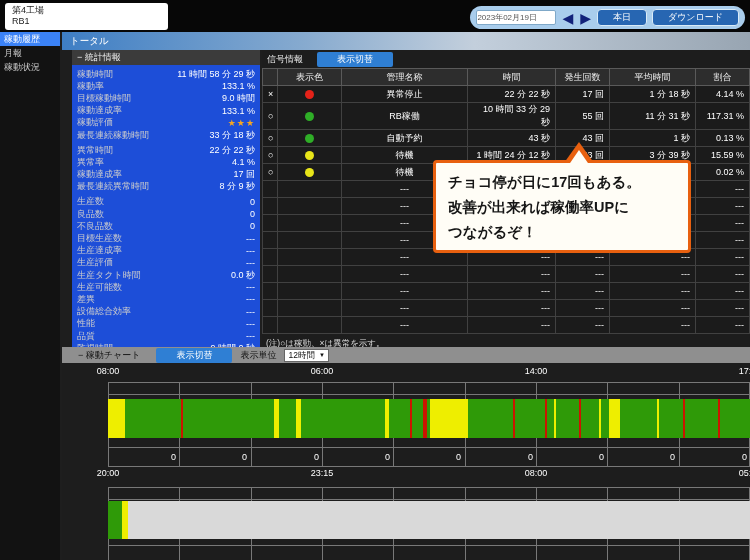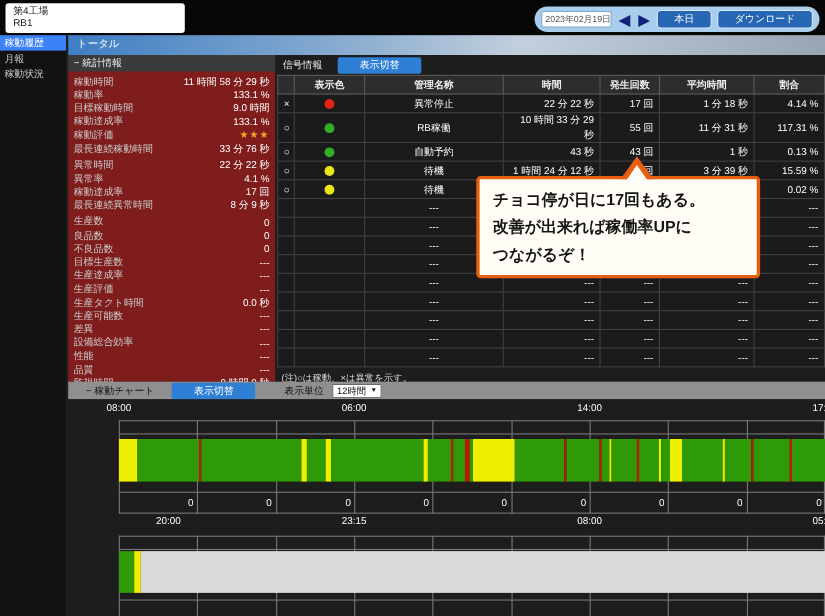--- a/index.html
+++ b/index.html
@@ -9,67 +9,67 @@
     background: #1e1e1e;
     font-family: "Liberation Sans", "DejaVu Sans", sans-serif;
     color: #eee;
   }
   
   .topbar { position:absolute; left:0; top:0; width:750px; height:32px; background:#070707; }
   .plant-box { position:absolute; left:5px; top:3px; width:163px; height:27px;
     background:#fff; border-radius:3px; padding:2px 7px; color:#222; font-size:9px; line-height:11px; }
   .controls { position:absolute; right:5px; top:6px; height:23px; background:#a9cdec;
     border-radius:12px; display:flex; align-items:center; gap:5px; padding:0 6px; }
-  .date-box { width:64px; height:15px; background:#fff; border:1px solid #7fa8c8;
-    color:#555; font-size:8px; text-align:right; line-height:13px; border-radius:2px; }
+  .date-box { width:80px; height:15px; background:#fff; border:1px solid #7fa8c8;
+    color:#555; font-size:8px; text-align:left; line-height:13px; border-radius:2px; }
   .nav-arrow { color:#12227a; font-size:14px; line-height:14px; cursor:pointer; padding:0 1px; }
   .btn-blue { background:#2766b2; border:1px solid #d9ebf8; border-radius:4px; color:#fff;
     font-size:9px; height:17px; line-height:15px; padding:0 15px; text-align:center; }
   
   .sidebar { position:absolute; left:0; top:32px; width:60px; height:528px; background:#121212; }
   .side-item { font-size:9px; color:#c8c8c8; padding:3px 4px; height:14px; line-height:9px; }
   .side-item.active { background:#3b82f6; color:#fff; }
   
   .main { position:absolute; left:62px; top:32px; width:688px; height:315px; }
   .total-bar { height:18px; line-height:18px; padding-left:8px; font-size:9.5px; color:#fff;
     background:linear-gradient(90deg,#3e7ec4 0%, #86aacf 35%, #c3cfdc 60%, #98a5b2 100%); }
   .panels { display:flex; height:297px; }
-  .stats-panel { width:188px; margin-right:2px; background:#7f1d1d; }
+  .stats-panel { width:188px; margin-right:2px; background:#1d4ed8;margin-left:10px; }
   .panel-hd { height:15px; line-height:15px; background:#3b3b3b; color:#eee; font-size:9px; padding-left:5px; }
   .stats-body { padding:3px 5px 0 5px; }
   .stat-row { display:flex; justify-content:space-between; align-items:center; height:12.2px; font-size:9px; }
   .stat-row .lb { color:#ccc; } .stat-row .vl { color:#fff; }
   .stat-row .vl.stars { color:#f5a623; letter-spacing:1px; }
   .stat-row.gap { margin-top:3px; }
   
   .signal-panel { flex:1; background:#1d1d1d; position:relative; }
   .sig-tabs { height:18px; display:flex; align-items:center; font-size:9px; }
   .sig-tabs .tab-lb { padding-left:5px; color:#eee; }
   .btn-switch { background:#2f7fd4; color:#fff; font-size:9px; height:15px; line-height:15px;
     padding:0 20px; border-radius:2px; margin-left:14px; }
   table.sig { border-collapse:collapse; width:100%; table-layout:fixed; font-size:9px; }
-  table.sig th { background:#2d2d2d; color:#eee; border:1px solid #5a5a5a; height:17px; font-weight:bold; }
+  table.sig th { background:#2d2d2d; color:#eee; border:1px solid #5a5a5a; height:17px; font-weight:normal; }
   table.sig td { background:#1b1b1b; border:1px solid #414141; height:17px; color:#fff; padding:0 5px; }
   td.c { text-align:center; padding:0; } td.r { text-align:right; }
   .dot { display:inline-block; width:9px; height:9px; border-radius:50%; vertical-align:middle; }
   .sig-note { font-size:8.5px; color:#ddd; padding:4px 2px 0 4px; }
   
   .callout { position:absolute; left:433px; top:160px; width:258px; height:93px;
     background:#fffdf6; border:3px solid #e8600f; border-radius:4px; padding:7px 12px; z-index:30; }
   .callout .line { color:#151515; font-size:14.5px; font-weight:bold; line-height:25px; white-space:nowrap; }
   .arrow-out { position:absolute; top:-21px; left:128px; width:0; height:0;
     border-left:15px solid transparent; border-right:15px solid transparent; border-bottom:21px solid #e8600f; }
   .arrow-in { position:absolute; top:-13px; left:132px; width:0; height:0;
     border-left:11px solid transparent; border-right:11px solid transparent; border-bottom:16px solid #fffdf6; }
   
   .chart-sec { position:absolute; left:62px; top:347px; width:688px; height:213px; }
   .chart-hd { height:16px; background:#8f8f8f; display:flex; align-items:center; font-size:9px; color:#111; }
   .chart-hd .ttl { margin-left:16px; }
   .chart-hd .btn-switch { margin-left:16px; }
-  .chart-hd .unit-lb { margin-left:26px; }
+  .chart-hd .unit-lb { margin-left:8px; }
   .unit-sel { margin-left:8px; background:#fff; color:#111; height:13px; line-height:12px;
     font-size:8.5px; padding:0 3px; border:1px solid #666; display:flex; align-items:center; gap:4px; }
   .chart-body { position:relative; height:197px; background:#1d1d1d; overflow:hidden; }
   .tick-lb { position:absolute; transform:translateX(-50%); font-size:9px; color:#fff; white-space:nowrap; }
   .grid { position:absolute; left:46px; width:642px; }
   .vline { position:absolute; top:0; width:1px; background:#787878; }
   .hline { position:absolute; left:0; width:642px; height:1px; background:#787878; }
   .bar { position:absolute; left:0; display:flex; overflow:hidden; width:642px; }
   .seg { height:100%; }
   .count-cell { position:absolute; text-align:right; font-size:9px; color:#fff; padding-right:3px; }
@@ -121,21 +121,21 @@
           <div class="stat-row">
             <span class="lb">稼動達成率</span>
             <span class="vl">133.1 %</span>
           </div>
           <div class="stat-row">
             <span class="lb">稼動評価</span>
             <span class="vl stars">★★★</span>
           </div>
           <div class="stat-row">
             <span class="lb">最長連続稼動時間</span>
-            <span class="vl">33 分 76 秒</span>
+            <span class="vl">33 分 18 秒</span>
           </div>
           <div class="stat-row gap">
             <span class="lb">異常時間</span>
             <span class="vl">22 分 22 秒</span>
           </div>
           <div class="stat-row">
             <span class="lb">異常率</span>
             <span class="vl">4.1 %</span>
           </div>
           <div class="stat-row">
@@ -442,21 +442,21 @@
         <div class="count-cell" style="left: 0px; width: 71px; top: 65px; line-height: 20px;">0</div>
         <div class="count-cell" style="left: 71px; width: 71px; top: 65px; line-height: 20px;">0</div>
         <div class="count-cell" style="left: 143px; width: 71px; top: 65px; line-height: 20px;">0</div>
         <div class="count-cell" style="left: 214px; width: 71px; top: 65px; line-height: 20px;">0</div>
         <div class="count-cell" style="left: 285px; width: 71px; top: 65px; line-height: 20px;">0</div>
         <div class="count-cell" style="left: 357px; width: 71px; top: 65px; line-height: 20px;">0</div>
         <div class="count-cell" style="left: 428px; width: 71px; top: 65px; line-height: 20px;">0</div>
         <div class="count-cell" style="left: 499px; width: 71px; top: 65px; line-height: 20px;">0</div>
         <div class="count-cell" style="left: 571px; width: 71px; top: 65px; line-height: 20px;">0</div>
       </div>
-      <div class="tick-lb" style="left: 46px; top: 105px; margin-left: 45px;">20:00</div>
+      <div class="tick-lb" style="left: 46px; top: 105px;">20:00</div>
       <div class="tick-lb" style="left: 260px; top: 105px;">23:15</div>
       <div class="tick-lb" style="left: 474px; top: 105px;">08:00</div>
       <div class="tick-lb" style="left: 688px; top: 105px;">05:00</div>
       <div class="grid" style="top: 124px; height: 78px;">
         <div class="vline" style="left: 0px; height: 78px;"></div>
         <div class="vline" style="left: 71px; height: 78px;"></div>
         <div class="vline" style="left: 143px; height: 78px;"></div>
         <div class="vline" style="left: 214px; height: 78px;"></div>
         <div class="vline" style="left: 285px; height: 78px;"></div>
         <div class="vline" style="left: 357px; height: 78px;"></div>

